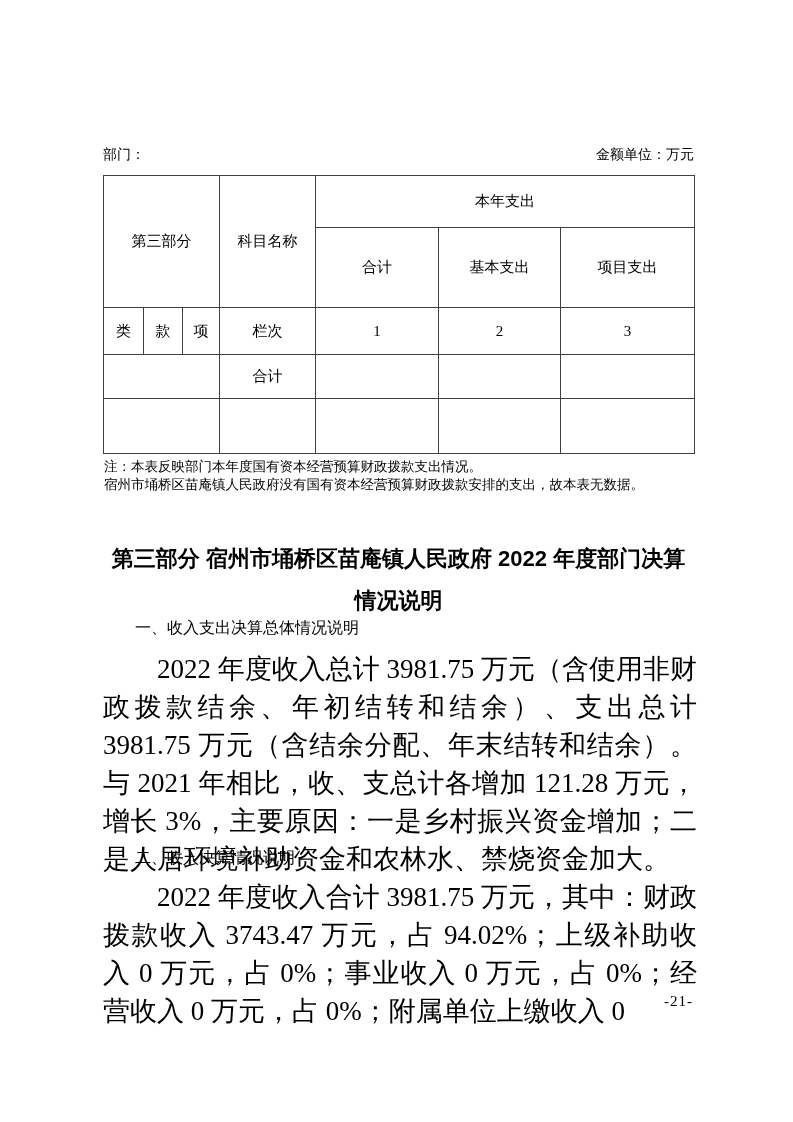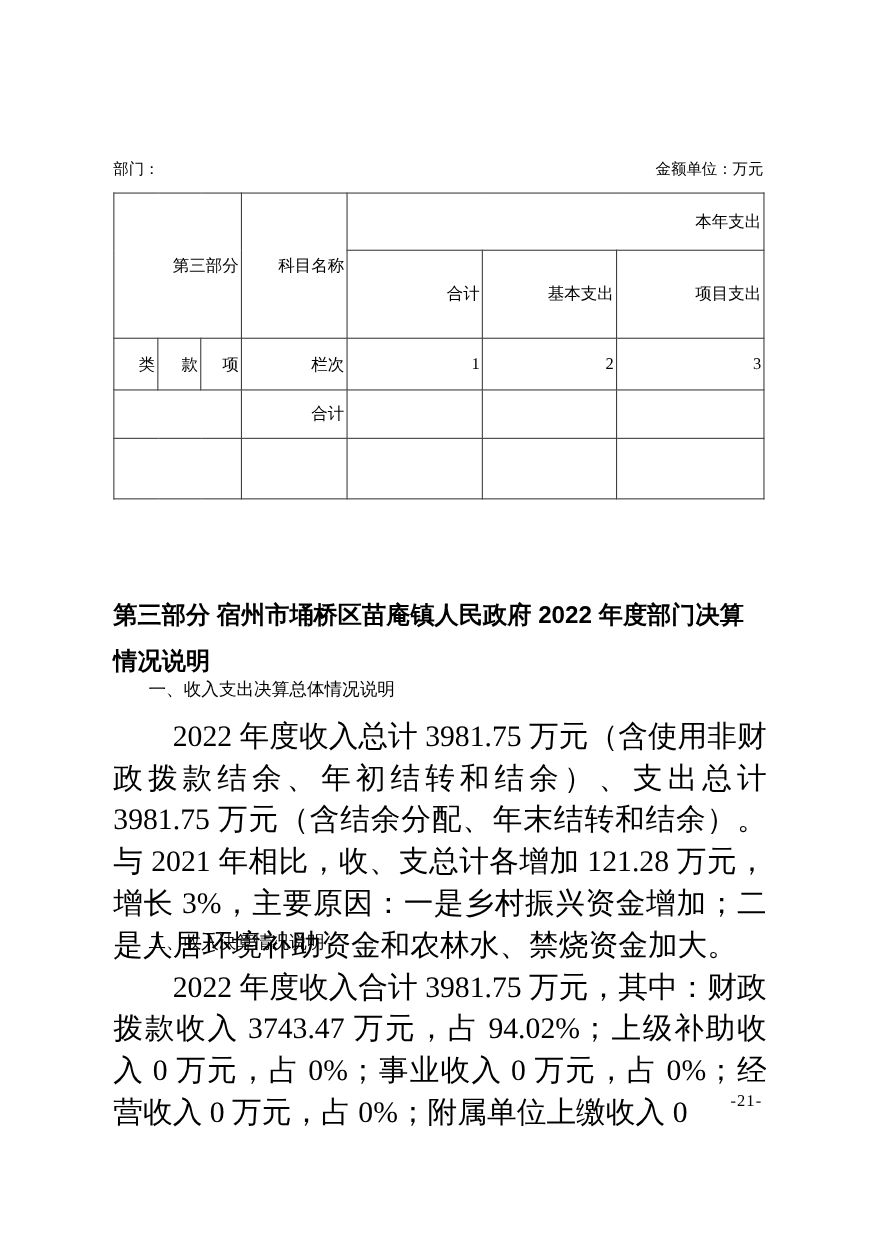--- a/index.html
+++ b/index.html
@@ -27,21 +27,21 @@
   table.budget {
     position: absolute;
     left: 103px;
     top: 175px;
     width: 591px;
     border-collapse: collapse;
     table-layout: fixed;
   }
   table.budget td {
     border: 1px solid #404040;
-    text-align: right;
+    text-align: center;
     vertical-align: middle;
     font-size: 15px;
     padding: 0 2px;
     overflow: hidden;
   }
   tr.r1 td { height: 52px; }
   tr.r2 td { height: 80px; }
   tr.r3 td { height: 47px; }
   tr.r4 td { height: 44px; }
   tr.r5 td { height: 55px; }
@@ -51,20 +51,21 @@
     top: 458px;
     width: 600px;
     font-size: 13.5px;
     line-height: 18px;
   }
   .doc-title {
     position: absolute;
     left: 103px;
     top: 538px;
     width: 591px;
+    text-align: center;
     font-family: "Liberation Sans", "DejaVu Sans", sans-serif;
     font-weight: bold;
     font-size: 22px;
     line-height: 42px;
   }
   .section-heading {
     position: absolute;
     left: 103px;
     width: 591px;
     font-family: "Liberation Sans", "DejaVu Sans", sans-serif;
@@ -145,20 +146,24 @@
     <tr class="r5">
       <td colspan="3"></td>
       <td></td>
       <td></td>
       <td></td>
       <td></td>
     </tr>
   </tbody>
     </table>
 
+  <div class="notes">
+    <div>注：本表反映部门本年度国有资本经营预算财政拨款支出情况。</div>
+    <div>宿州市埇桥区苗庵镇人民政府没有国有资本经营预算财政拨款安排的支出，故本表无数据。</div>
+  </div>
 
   <div class="doc-title">
     <div>第三部分 宿州市埇桥区苗庵镇人民政府 2022 年度部门决算</div>
     <div>情况说明</div>
   </div>
 
   <div class="section-heading s1">一、收入支出决算总体情况说明</div>
 
   <div class="body-para p1">2022 年度收入总计 3981.75 万元（含使用非财政拨款结余、年初结转和结余）、支出总计 3981.75 万元（含结余分配、年末结转和结余）。与 2021 年相比，收、支总计各增加 121.28 万元，增长 3%，主要原因：一是乡村振兴资金增加；二是人居环境补助资金和农林水、禁烧资金加大。</div>
 

